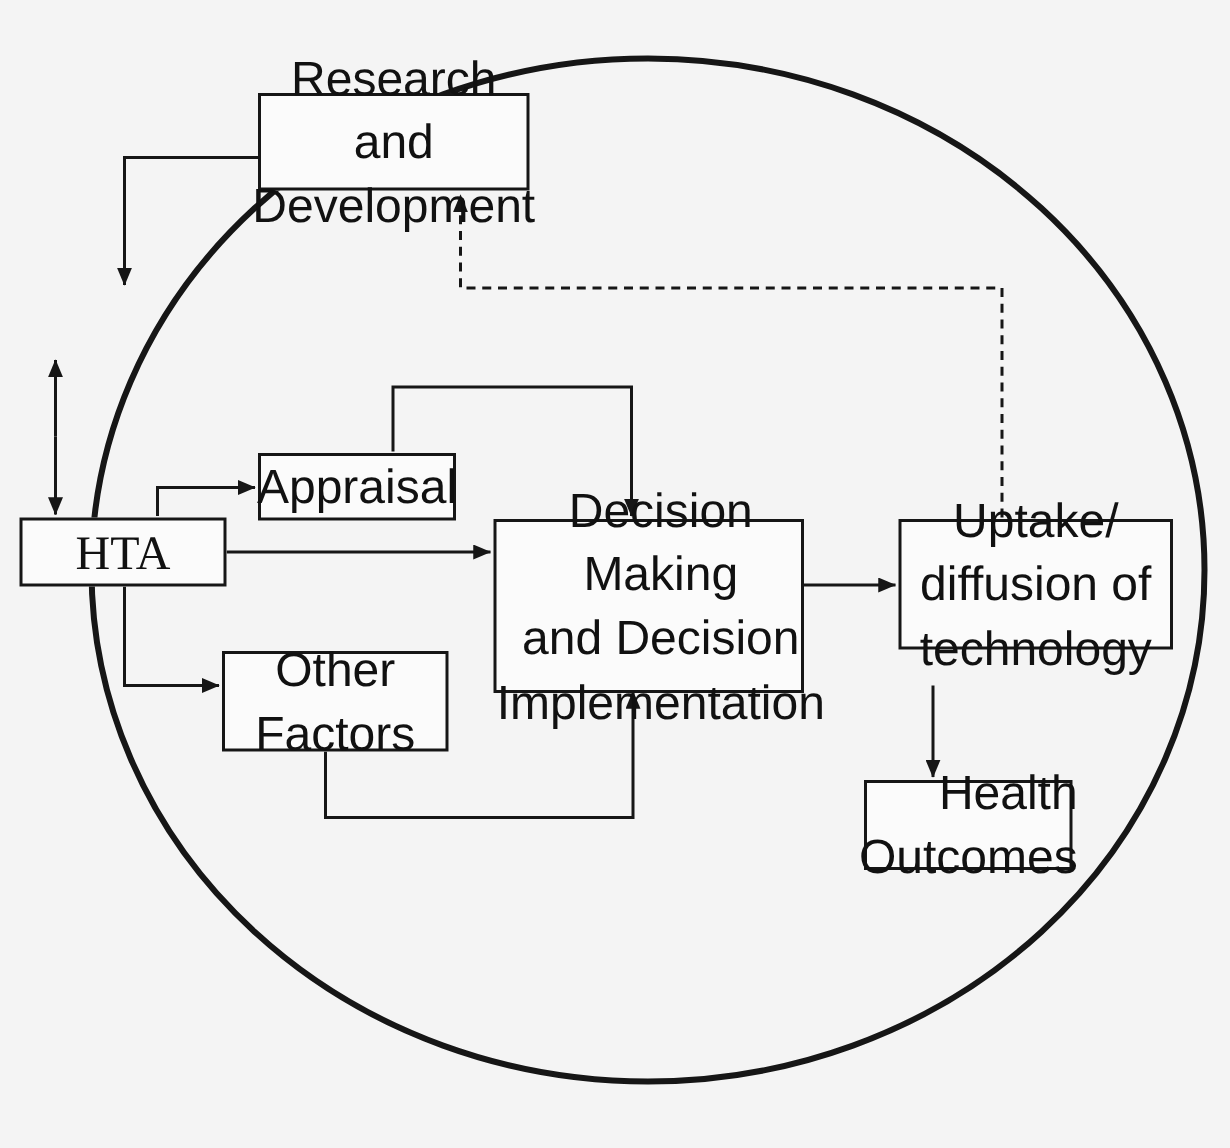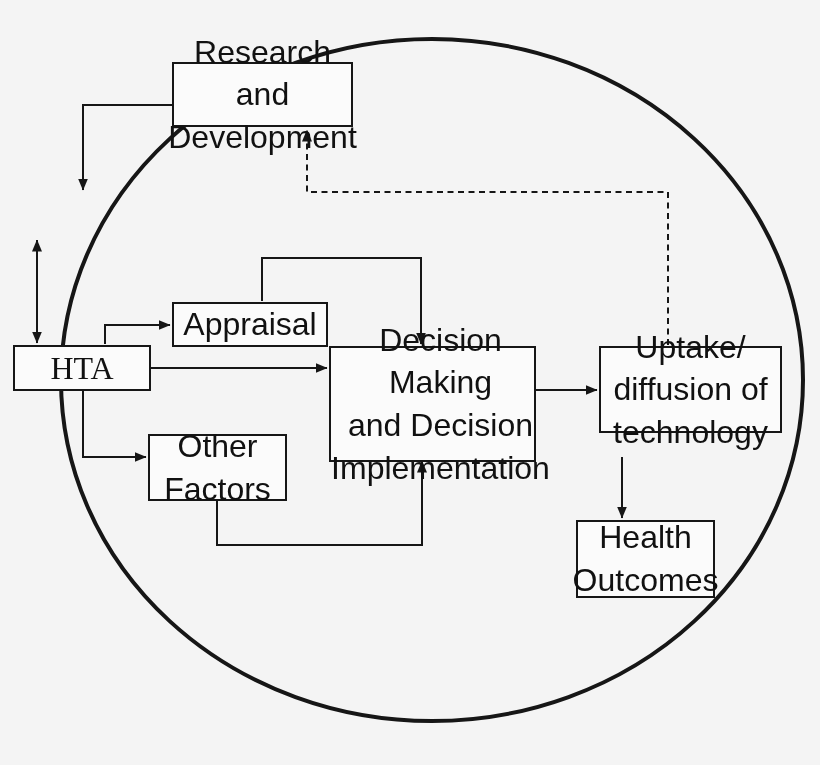--- a/index.html
+++ b/index.html
@@ -74,39 +74,39 @@
   <div class="node" style="left:172px;top:62px;width:181px;height:65px;">
     <span>Research and
 Development</span>
   </div>
 
 
   <div class="node" style="left:13px;top:345px;width:138px;height:46px;font-family:Liberation Serif, serif;">
     <span>HTA</span>
   </div>
 
-  <div class="node" style="left:172px;top:302px;width:156px;height:45px;">
+  <div class="node" style="left:172px;top:302px;width:132px;height:45px;">
     <span>Appraisal</span>
   </div>
 
   <div class="node" style="left:329px;top:346px;width:207px;height:116px;padding-left:16px;">
     <span>Decision Making
 and Decision
 Implementation</span>
   </div>
 
-  <div class="node" style="left:148px;top:434px;width:139px;height:67px;">
+  <div class="node" style="left:148px;top:434px;width:151px;height:67px;">
     <span>Other
 Factors</span>
   </div>
 
   <div class="node" style="left:599px;top:346px;width:183px;height:87px;">
     <span>Uptake/
 diffusion of
 technology</span>
   </div>
 
-  <div class="node" style="left:576px;top:520px;width:139px;height:78px;">
+  <div class="node" style="left:576px;top:520px;width:139px;height:60px;text-align:right;">
     <span>Health
 Outcomes</span>
   </div>
 
 </div>
 
 </body></html>

